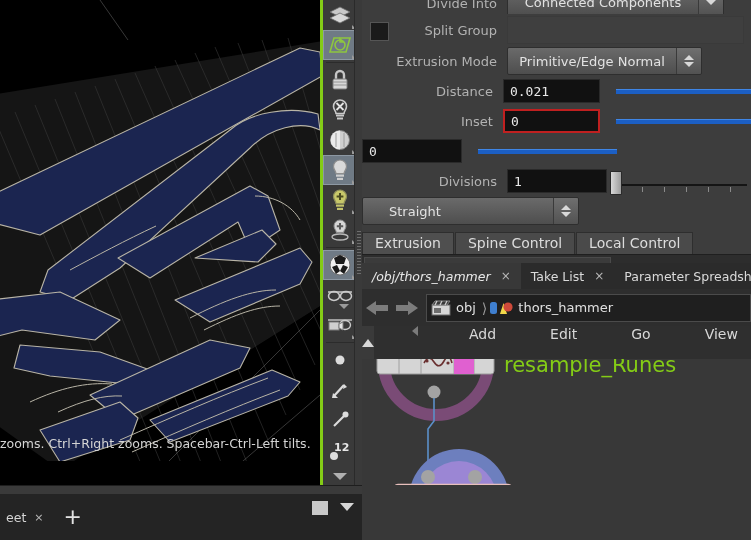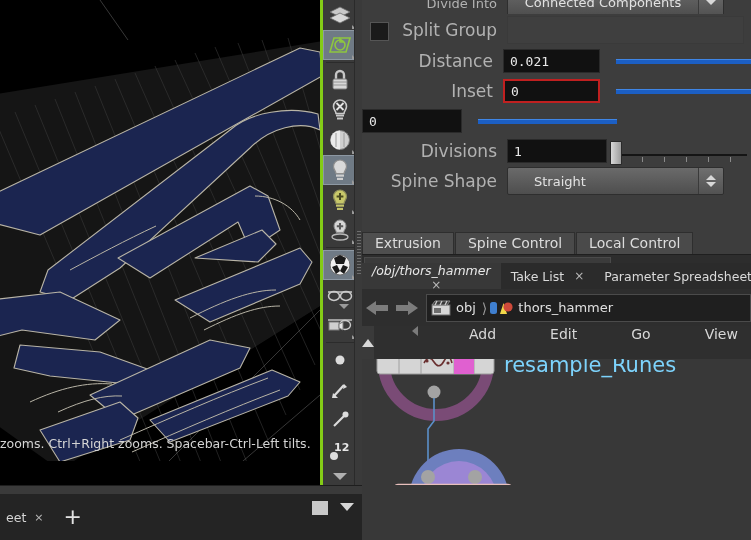--- a/index.html
+++ b/index.html
@@ -33,21 +33,21 @@
   #vtool-scroll{position:absolute;left:0;bottom:0;width:34px;height:18px;background:#3a3a3a;display:flex;align-items:center;justify-content:center;}
 
   
   #vdiv{left:354px;top:0;width:8px;height:485px;background:#3a3a3a;border-left:1px solid #2a2a2a;border-right:1px solid #2a2a2a;}
   #vdiv .grip{position:absolute;left:2px;top:230px;width:4px;height:44px;
      background-image:radial-gradient(#6d6d6d 40%,transparent 41%);background-size:2px 3px;}
 
   
   #params{left:362px;top:0;width:389px;height:232px;background:#3d3d3d;}
   .prow{position:relative;height:30px;display:flex;align-items:center;}
-  .plabel{width:135px;text-align:right;padding-right:10px;color:#b2b2b2;font-size:17px;
+  .plabel{width:135px;text-align:right;padding-right:10px;color:#b2b2b2;font-size:13px;
           white-space:nowrap;overflow:hidden;}
   .pcheck{position:absolute;left:8px;top:7px;width:17px;height:17px;background:#1a1a1a;border:1px solid #555;}
   .combo{height:26px;background:linear-gradient(#6a6a6a,#4e4e4e);border:1px solid #2e2e2e;
          border-radius:2px;display:flex;align-items:center;color:#e2e2e2;font-size:13px;position:relative;}
   .combo .ctext{flex:1;text-align:center;padding:0 6px;white-space:nowrap;overflow:hidden;}
   .combo .spin{width:24px;height:100%;border-left:1px solid #3a3a3a;
                background:linear-gradient(#6f6f6f,#525252);display:flex;flex-direction:column;
                align-items:center;justify-content:center;gap:2px;border-radius:0 2px 2px 0;}
   .tri-up{width:0;height:0;border-left:5px solid transparent;border-right:5px solid transparent;border-bottom:5px solid #d8d8d8;}
   .tri-dn{width:0;height:0;border-left:5px solid transparent;border-right:5px solid transparent;border-top:5px solid #d8d8d8;}
@@ -71,42 +71,42 @@
   .stab{height:21px;line-height:21px;padding:0 12px;background:#4a4a4a;color:#dcdcdc;font-size:14px;
         border:1px solid #2e2e2e;border-bottom:none;margin-right:1px;white-space:nowrap;}
   .stab.active{background:#4f4f4f;}
 
   
   #panebar{left:362px;top:254px;width:389px;height:9px;background:#2d2d2d;border-top:1px solid #1f1f1f;}
   #panebar .scrollstrip{position:absolute;left:2px;top:2px;right:140px;height:5px;background:#3b3b3b;border:1px solid #4a4a4a;}
 
   #tabrow{left:362px;top:263px;width:389px;height:26px;background:#2b2b2b;display:flex;align-items:stretch;}
   .ptab{display:flex;align-items:center;padding:0 10px;font-size:12.5px;color:#dadada;white-space:nowrap;}
-  .ptab.active{background:#383838;font-style:italic;color:#e8e8e8;flex-direction:column;}
+  .ptab.active{background:#383838;font-style:italic;color:#e8e8e8;}
   .ptab .x{margin-left:10px;color:#b9b9b9;font-size:12px;}
 
   
   #pathbar{left:362px;top:289px;width:389px;height:37px;background:#2e2e2e;display:flex;align-items:center;
            border-bottom:1px solid #1d1d1d;}
   .navarrow{width:30px;height:37px;display:flex;align-items:center;justify-content:center;position:relative;}
   .crumbs{flex:1;height:26px;margin-left:4px;background:#1f1f1f;border:1px solid #4b4b4b;
           display:flex;align-items:center;padding-left:4px;}
   .crumb{display:flex;align-items:center;gap:5px;color:#e0e0e0;font-size:13px;padding-right:4px;}
   .sepchev{color:#9a9a9a;font-size:14px;margin:0 2px;}
 
   
   #netmenu{left:362px;top:326px;width:389px;height:33px;background:#2f2f2f;display:flex;align-items:flex-start;
            border-bottom:1px solid #1c1c1c;gap:32px;}
   #netmenu .leftnub{width:14px;height:33px;background:#3a3a3a;display:flex;align-items:center;justify-content:center;}
   #netmenu .backtri{width:0;height:0;border-top:5px solid transparent;border-bottom:5px solid transparent;
            border-right:6px solid #7b7b7b;margin:0 8px 0 6px;}
   .mitem{padding:0 11px;font-size:14px;color:#d8d8d8;white-space:nowrap;}
 
   #netcanvas{left:362px;top:359px;width:389px;height:181px;background:#383838;overflow:hidden;}
-  .nodelabel{position:absolute;color:#7dd3fc;font-size:21px;white-space:nowrap;}
+  .nodelabel{position:absolute;color:#84cc16;font-size:21px;white-space:nowrap;}
 
   
   #bottombar{left:0;top:485px;width:362px;height:55px;background:#2b2b2b;}
   #bottombar .splitter{position:absolute;left:0;top:0;width:362px;height:8px;background:#3a3a3a;border-top:1px solid #1e1e1e;border-bottom:1px solid #1e1e1e;}
   #bottombar .tabs{position:absolute;left:0;top:9px;width:362px;height:46px;background:#242424;display:flex;align-items:center;}
   #bottombar .btab{padding:0 6px;font-size:12.5px;color:#d5d5d5;display:flex;align-items:center;gap:8px;}
   #bottombar .plus{font-size:22px;color:#e2e2e2;padding:0 14px;line-height:1;}
   #bottombar .rightbox{position:absolute;right:34px;top:16px;width:16px;height:14px;background:#c9c9c9;}
   #bottombar .rightcaret{position:absolute;right:8px;top:18px;width:0;height:0;
       border-left:7px solid transparent;border-right:7px solid transparent;border-top:8px solid #d6d6d6;}
@@ -342,20 +342,30 @@
         </div>
     </div>
   </div>
 
   <div class="prow" style="height:32px;">
     <div class="pcheck" style="top:8px;"></div>
     <div class="plabel">Split Group</div>
     <div id="greyblank" style="width:235px;"></div>
   </div>
 
+  <div class="prow">
+    <div class="plabel">Extrusion Mode</div>
+    <div class="combo" style="width:193px;">
+      <div class="ctext">Primitive/Edge Normal</div>
+      <div class="spin">
+          <i class="tri-up"></i>
+          <i class="tri-dn"></i>
+        </div>
+    </div>
+  </div>
 
   <div class="prow">
     <div class="plabel">Distance</div>
     <div class="numfield" style="width:100px;font-weight:normal;">0.021</div>
     <div class="slider" style="width:139px;margin-left:16px;">
         <div class="bar"></div>
       </div>
   </div>
 
   <div class="prow">
@@ -377,21 +387,20 @@
     <div class="plabel">Divisions</div>
     <div class="numfield" style="width:100px;">1</div>
     <div class="divslider" style="width:139px;margin-left:1px;">
       <div class="track"></div>
       <div class="ticks"></div>
       <div class="handle"></div>
     </div>
   </div>
 
   <div class="prow">
-    <div class="plabel">Spine Shape</div>
     <div class="combo" style="width:215px;">
       <div class="ctext" style="text-align:left;padding-left:26px;">Straight</div>
       <div class="spin">
           <i class="tri-up"></i>
           <i class="tri-dn"></i>
         </div>
     </div>
   </div>
 </div>
 

